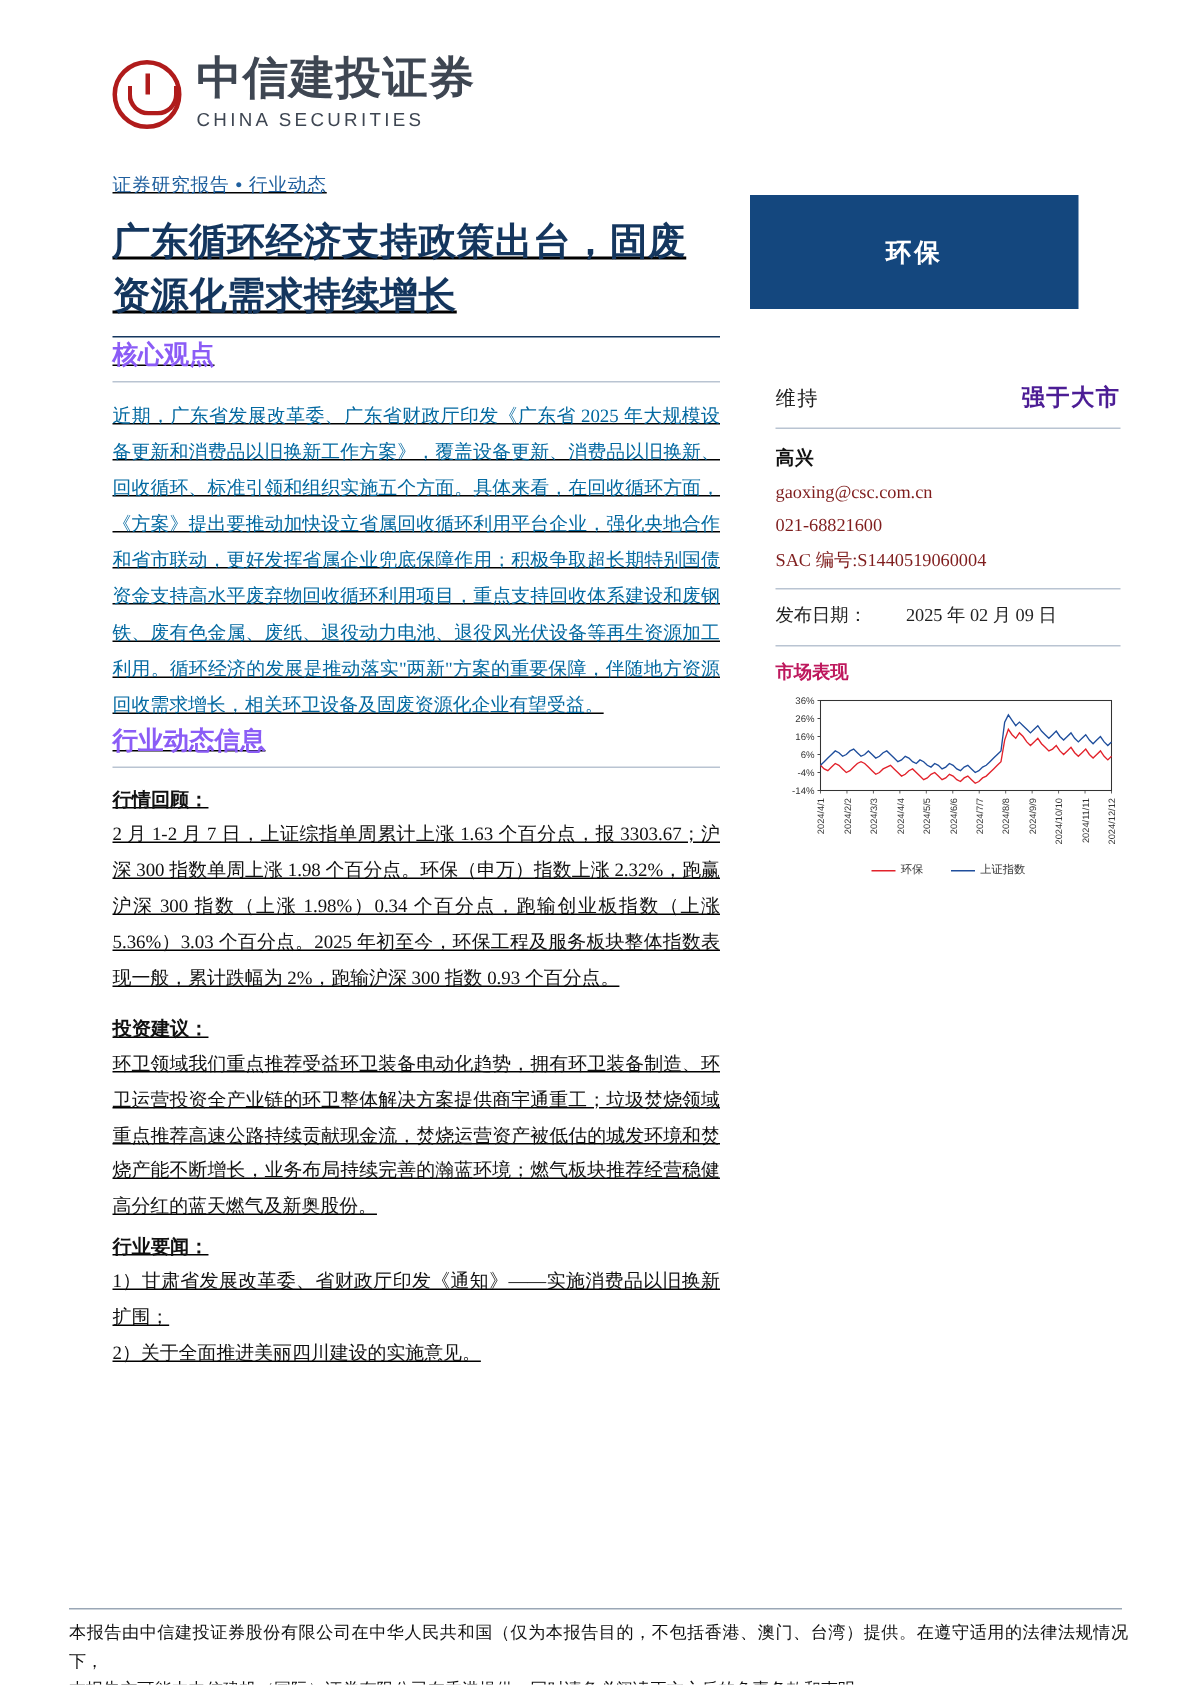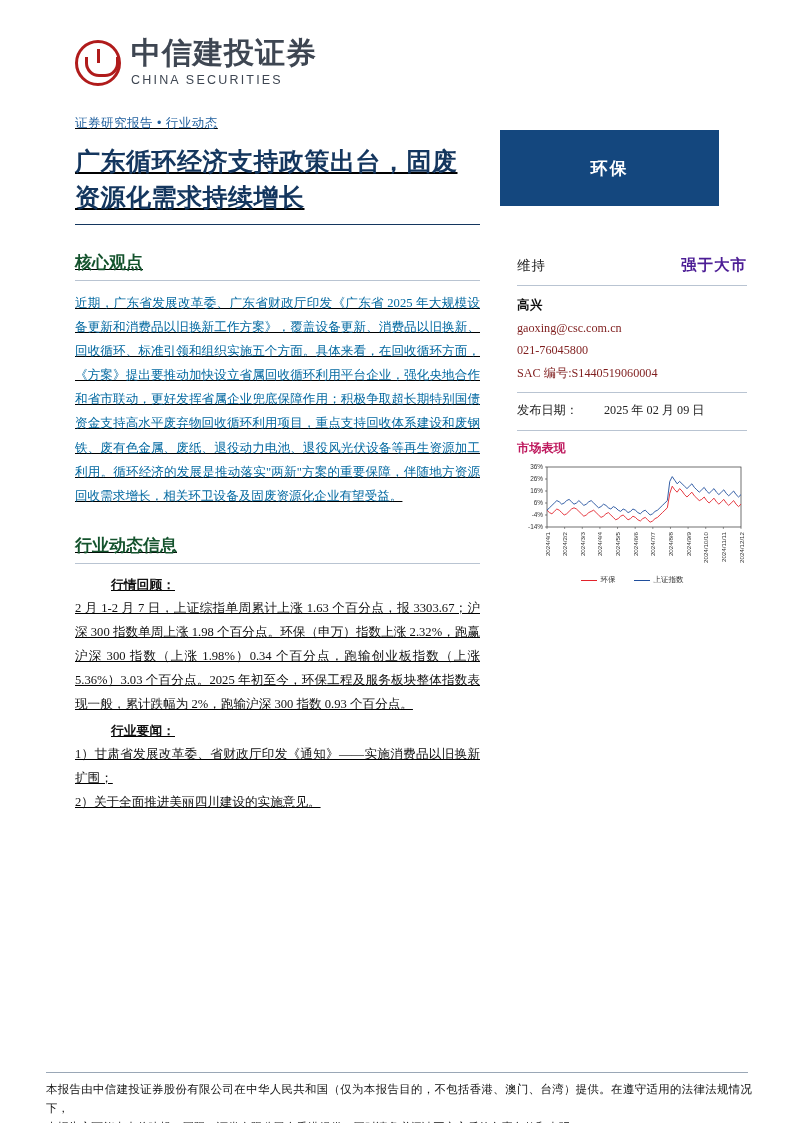--- a/index.html
+++ b/index.html
@@ -51,35 +51,34 @@
   }
   .title {
     margin-top: 11px;
     font-family: "Liberation Sans", sans-serif;
     font-size: 25px; font-weight: 700; color: #14365e;
     line-height: 1.45; letter-spacing: .5px;
   }
   .title-rule { margin-top: 8px; border-bottom: 1.6px solid #14365e; width: 405px; }
 
   .sec-head {
-    margin-top: 26px;
-    font-family: "Liberation Sans", sans-serif;
-    font-size: 17px; font-weight: 700; color: #14532d;
+    font-family: "Liberation Sans", sans-serif;
+    font-size: 17px; font-weight: 700; color: #8b5cf6;
   }
   .sec-rule { margin-top: 6px; border-bottom: 1px solid #b9c4d2; }
 
   .core-text {
     margin-top: 10px;
     font-size: 12.6px; line-height: 1.92; color: #0369a1;
     text-align: justify;
   }
 
   .blk { margin-top: 13px; }
   .blk-title {
-    font-size: 12.8px; font-weight: 700; color: #111; margin-bottom: 3px; margin-left: 36px;
+    font-size: 12.8px; font-weight: 700; color: #111; margin-bottom: 3px;
   }
   .blk-body {
     font-size: 12.6px; line-height: 1.9; color: #111; text-align: justify;
   }
   .blk-body p { margin: 0; }
 
   
   .ind-banner {
     position: absolute; left: 500px; top: 130px;
     width: 219px; height: 76px; background: #14477e;
@@ -166,41 +165,47 @@
     <div class="sec-head">行业动态信息</div>
     <div class="sec-rule"></div>
 
     <div class="blk">
       <div class="blk-title">行情回顾：</div>
       <div class="blk-body">
         <p>2 月 1-2 月 7 日，上证综指单周累计上涨 1.63 个百分点，报 3303.67；沪深 300 指数单周上涨 1.98 个百分点。环保（申万）指数上涨 2.32%，跑赢沪深 300 指数（上涨 1.98%）0.34 个百分点，跑输创业板指数（上涨 5.36%）3.03 个百分点。2025 年初至今，环保工程及服务板块整体指数表现一般，累计跌幅为 2%，跑输沪深 300 指数 0.93 个百分点。</p>
       </div>
     </div>
 
+    <div class="blk">
+      <div class="blk-title">投资建议：</div>
+      <div class="blk-body">
+        <p>环卫领域我们重点推荐受益环卫装备电动化趋势，拥有环卫装备制造、环卫运营投资全产业链的环卫整体解决方案提供商宇通重工；垃圾焚烧领域重点推荐高速公路持续贡献现金流，焚烧运营资产被低估的城发环境和焚烧产能不断增长，业务布局持续完善的瀚蓝环境；燃气板块推荐经营稳健高分红的蓝天燃气及新奥股份。</p>
+      </div>
+    </div>
 
     <div class="blk" style="margin-top:6px;">
       <div class="blk-title">行业要闻：</div>
       <div class="blk-body">
         <p>1）甘肃省发展改革委、省财政厅印发《通知》——实施消费品以旧换新扩围；</p>
         <p>2）关于全面推进美丽四川建设的实施意见。</p>
       </div>
     </div>
   </div>
 
   <div class="right-col">
     <div class="rating-row">
       <div class="rating-keep">维持</div>
       <div class="rating-val">强于大市</div>
     </div>
     <div class="rating-rule"></div>
 
     <div class="analyst">
       <div class="analyst-name">高兴</div>
       <div class="analyst-line">gaoxing@csc.com.cn</div>
-      <div class="analyst-line">021-76045800</div>
+      <div class="analyst-line">021-68821600</div>
       <div class="analyst-line">SAC 编号:S1440519060004</div>
     </div>
 
     <div class="pubdate-rule"></div>
     <div class="pubdate">
       <span>发布日期：</span>
       <span>2025 年 02 月 09 日</span>
     </div>
 
     <div class="chart-rule"></div>

